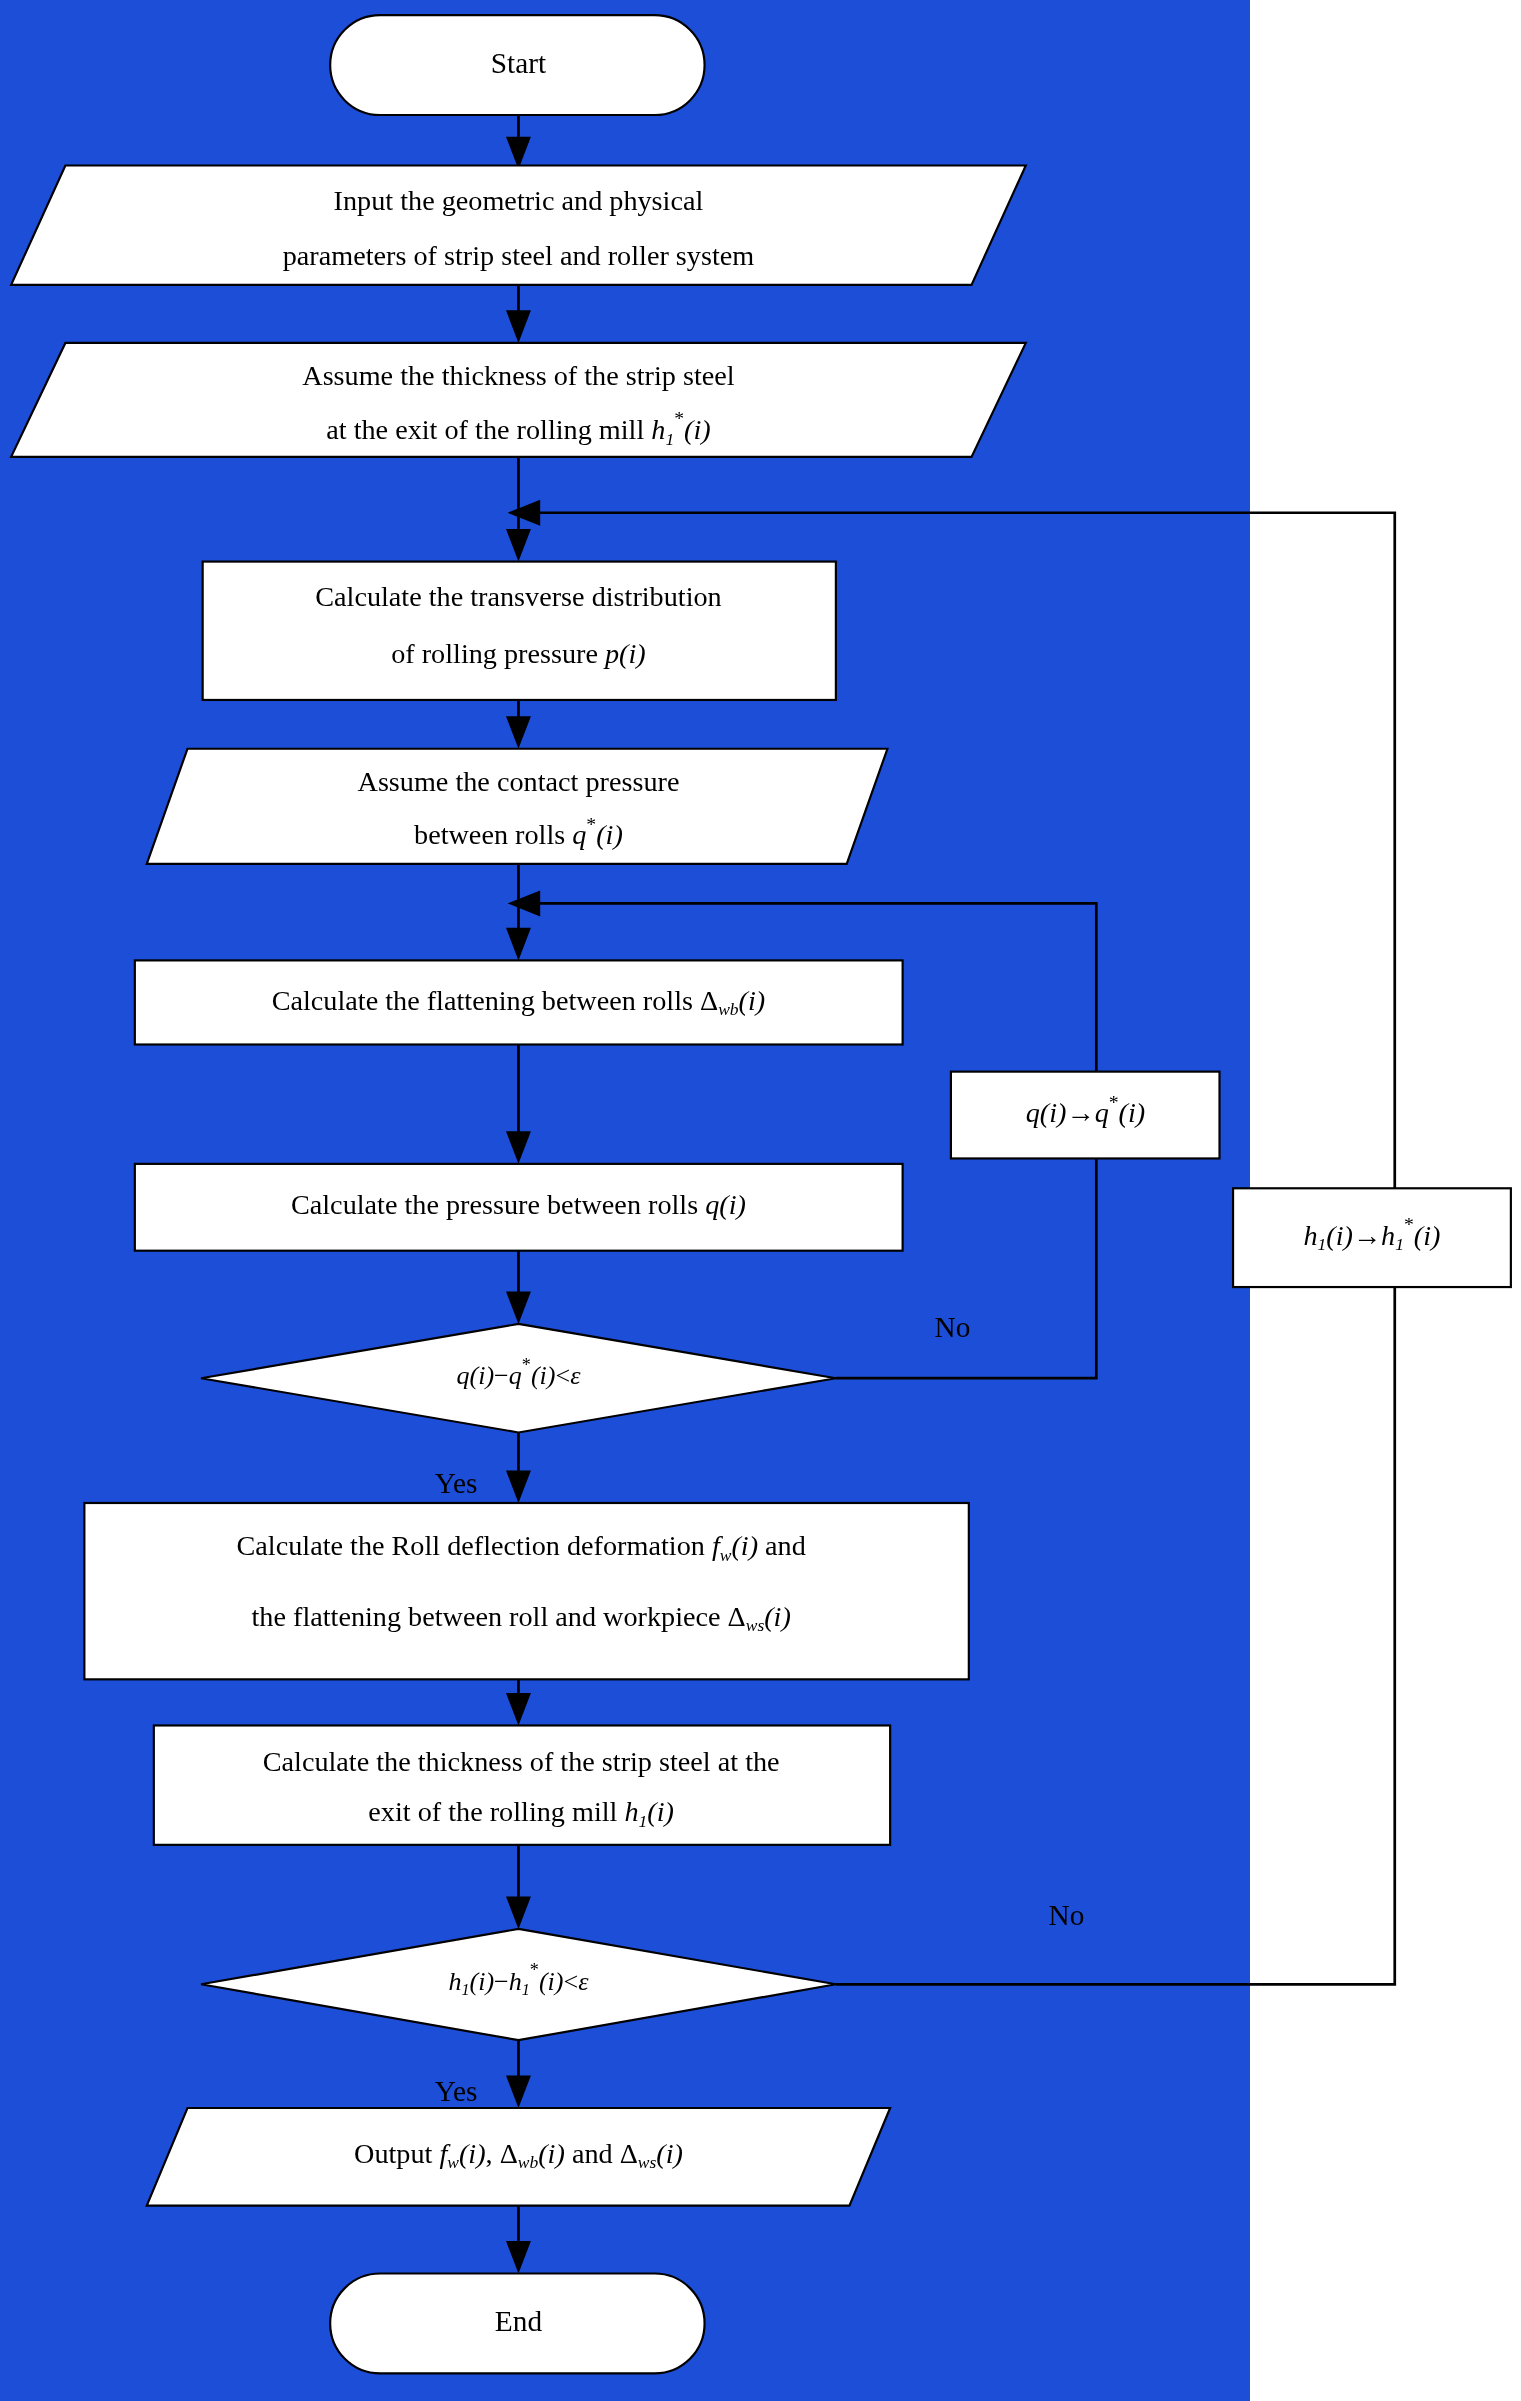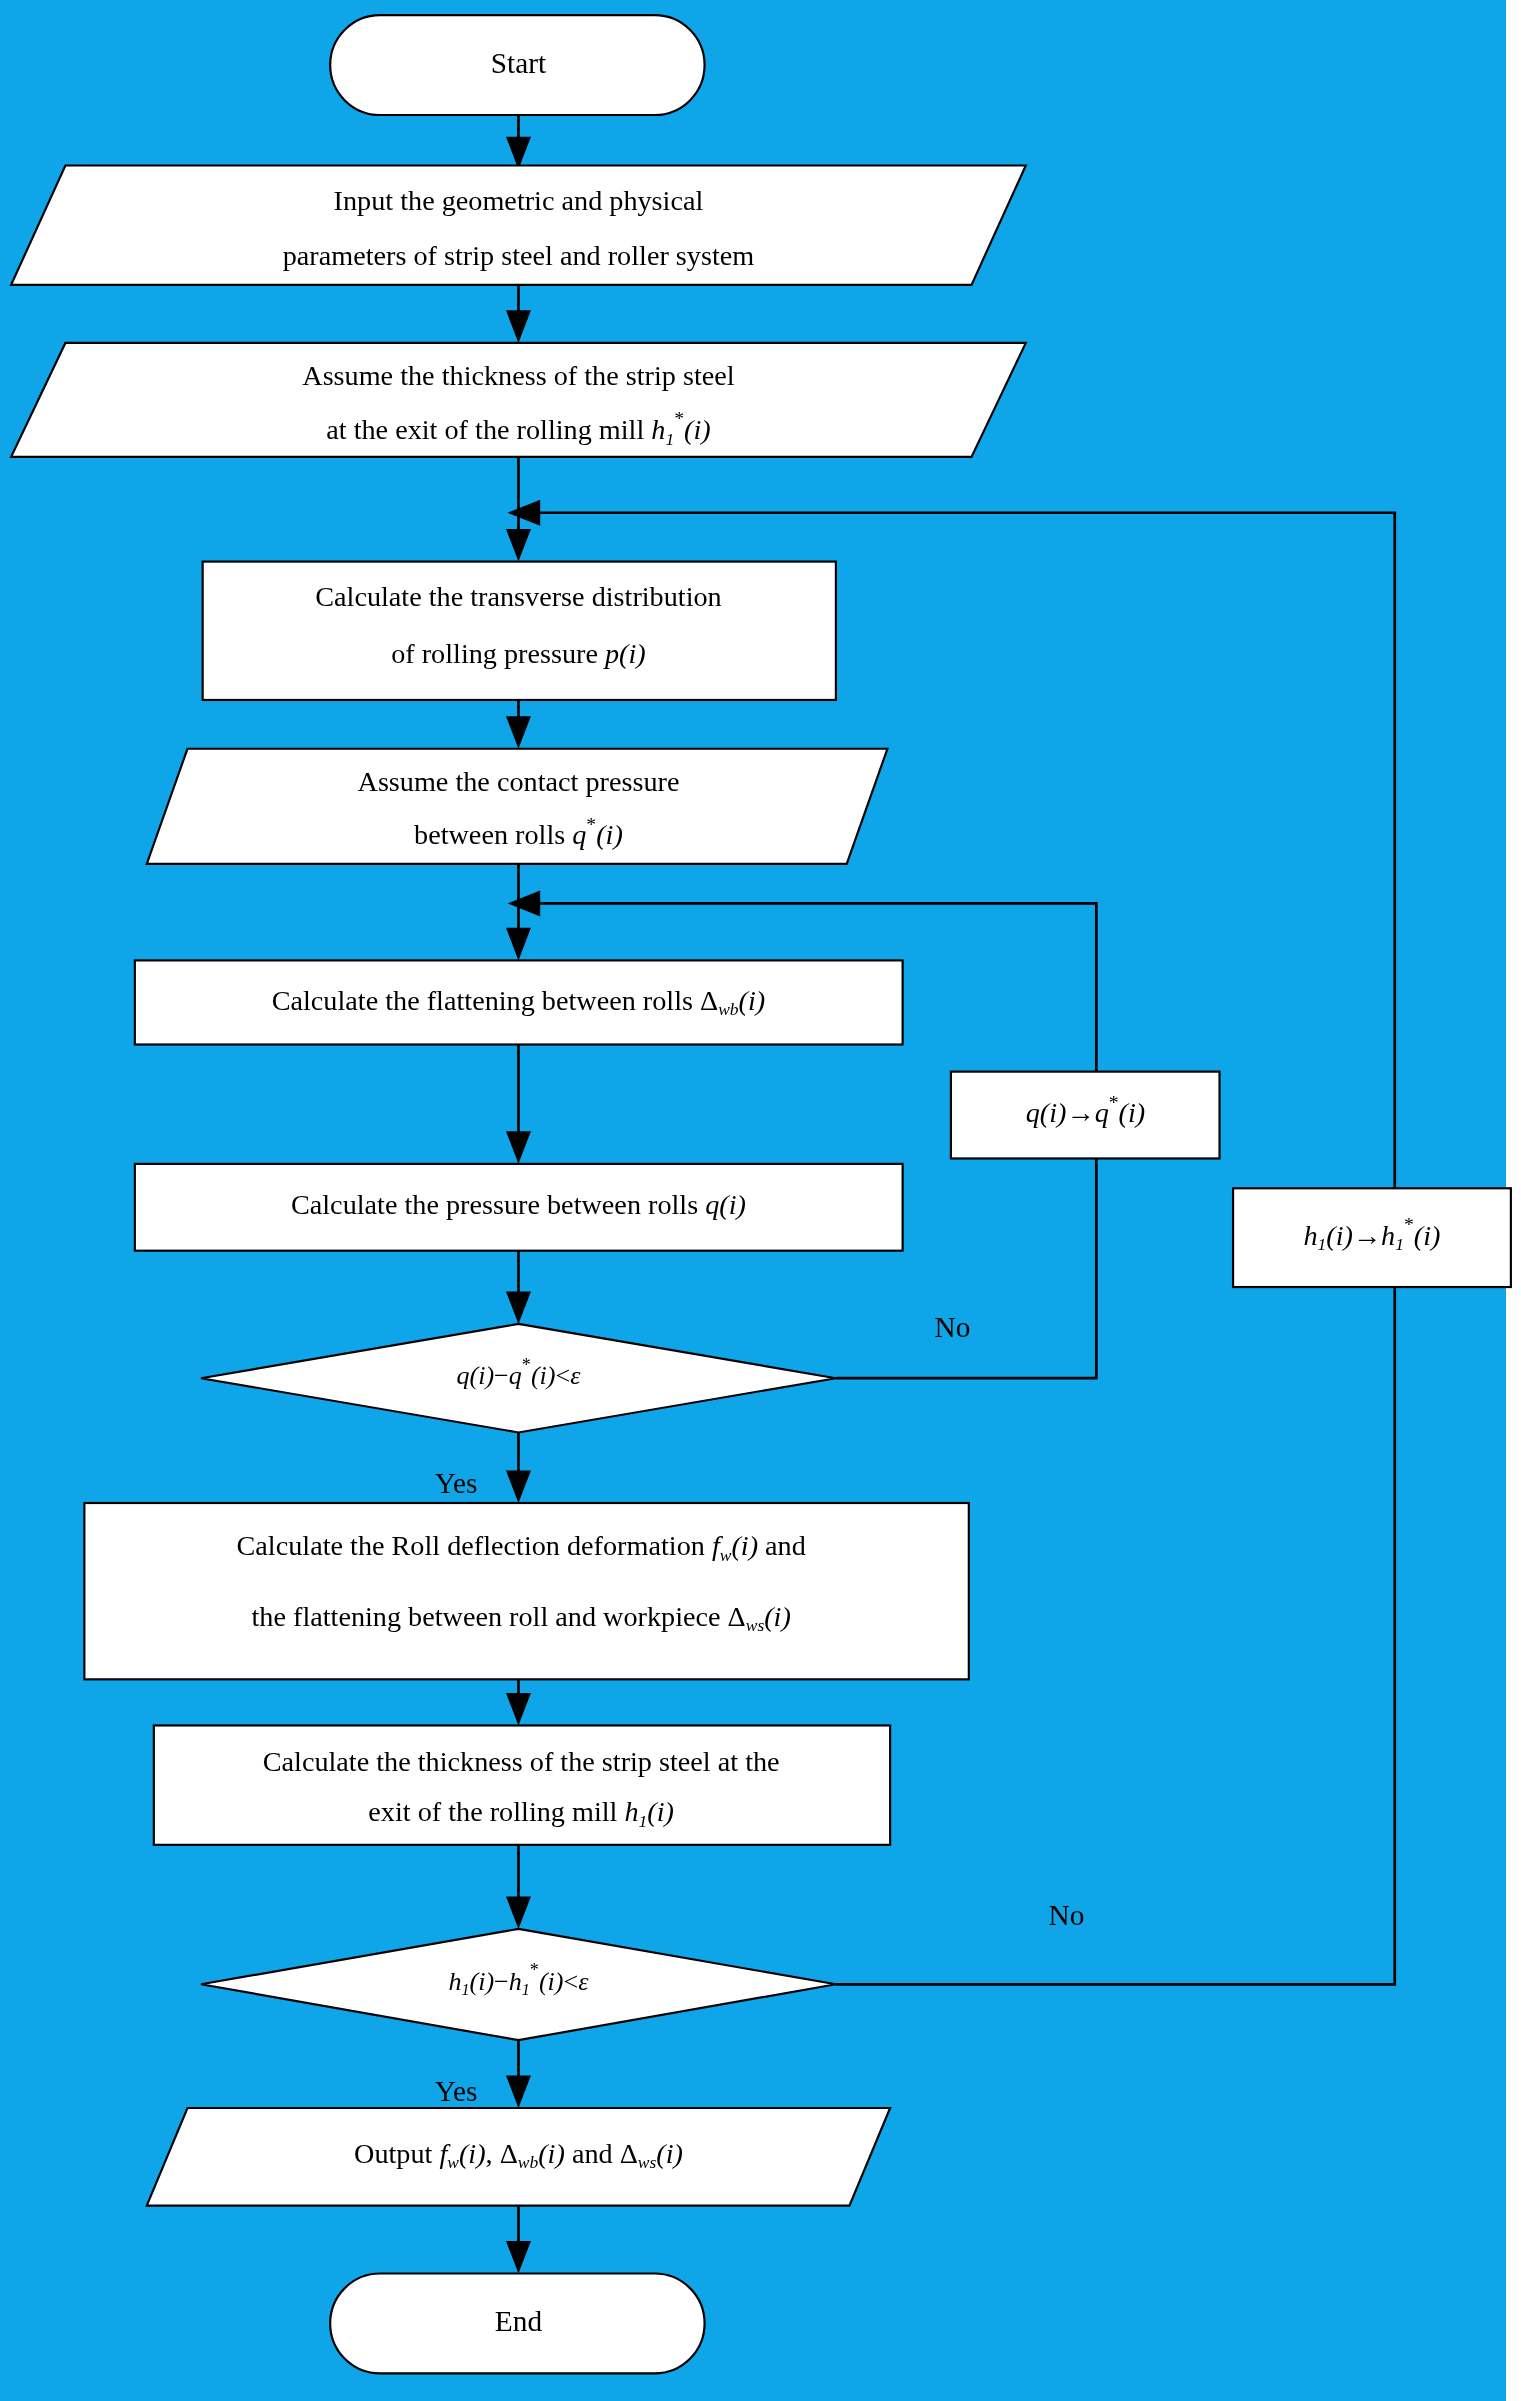--- a/index.html
+++ b/index.html
@@ -5,23 +5,23 @@
   html, body {
     margin: 0;
     padding: 0;
     background: #ffffff;
   }
   body {
     font-family: "Liberation Serif", "DejaVu Serif", serif;
   }
   #flow-root {
     position: relative;
-    width: 1506px;
+    width: 1250px;
     height: 2401px;
-    background: #0ea5e9;
+    background: #1d4ed8;
   }
   svg.flow {
     display: block;
     width: 1522px;
     height: 2401px;
   }
   .shape-stroke {
     fill: #ffffff;
     stroke: #000000;
     stroke-width: 4;

